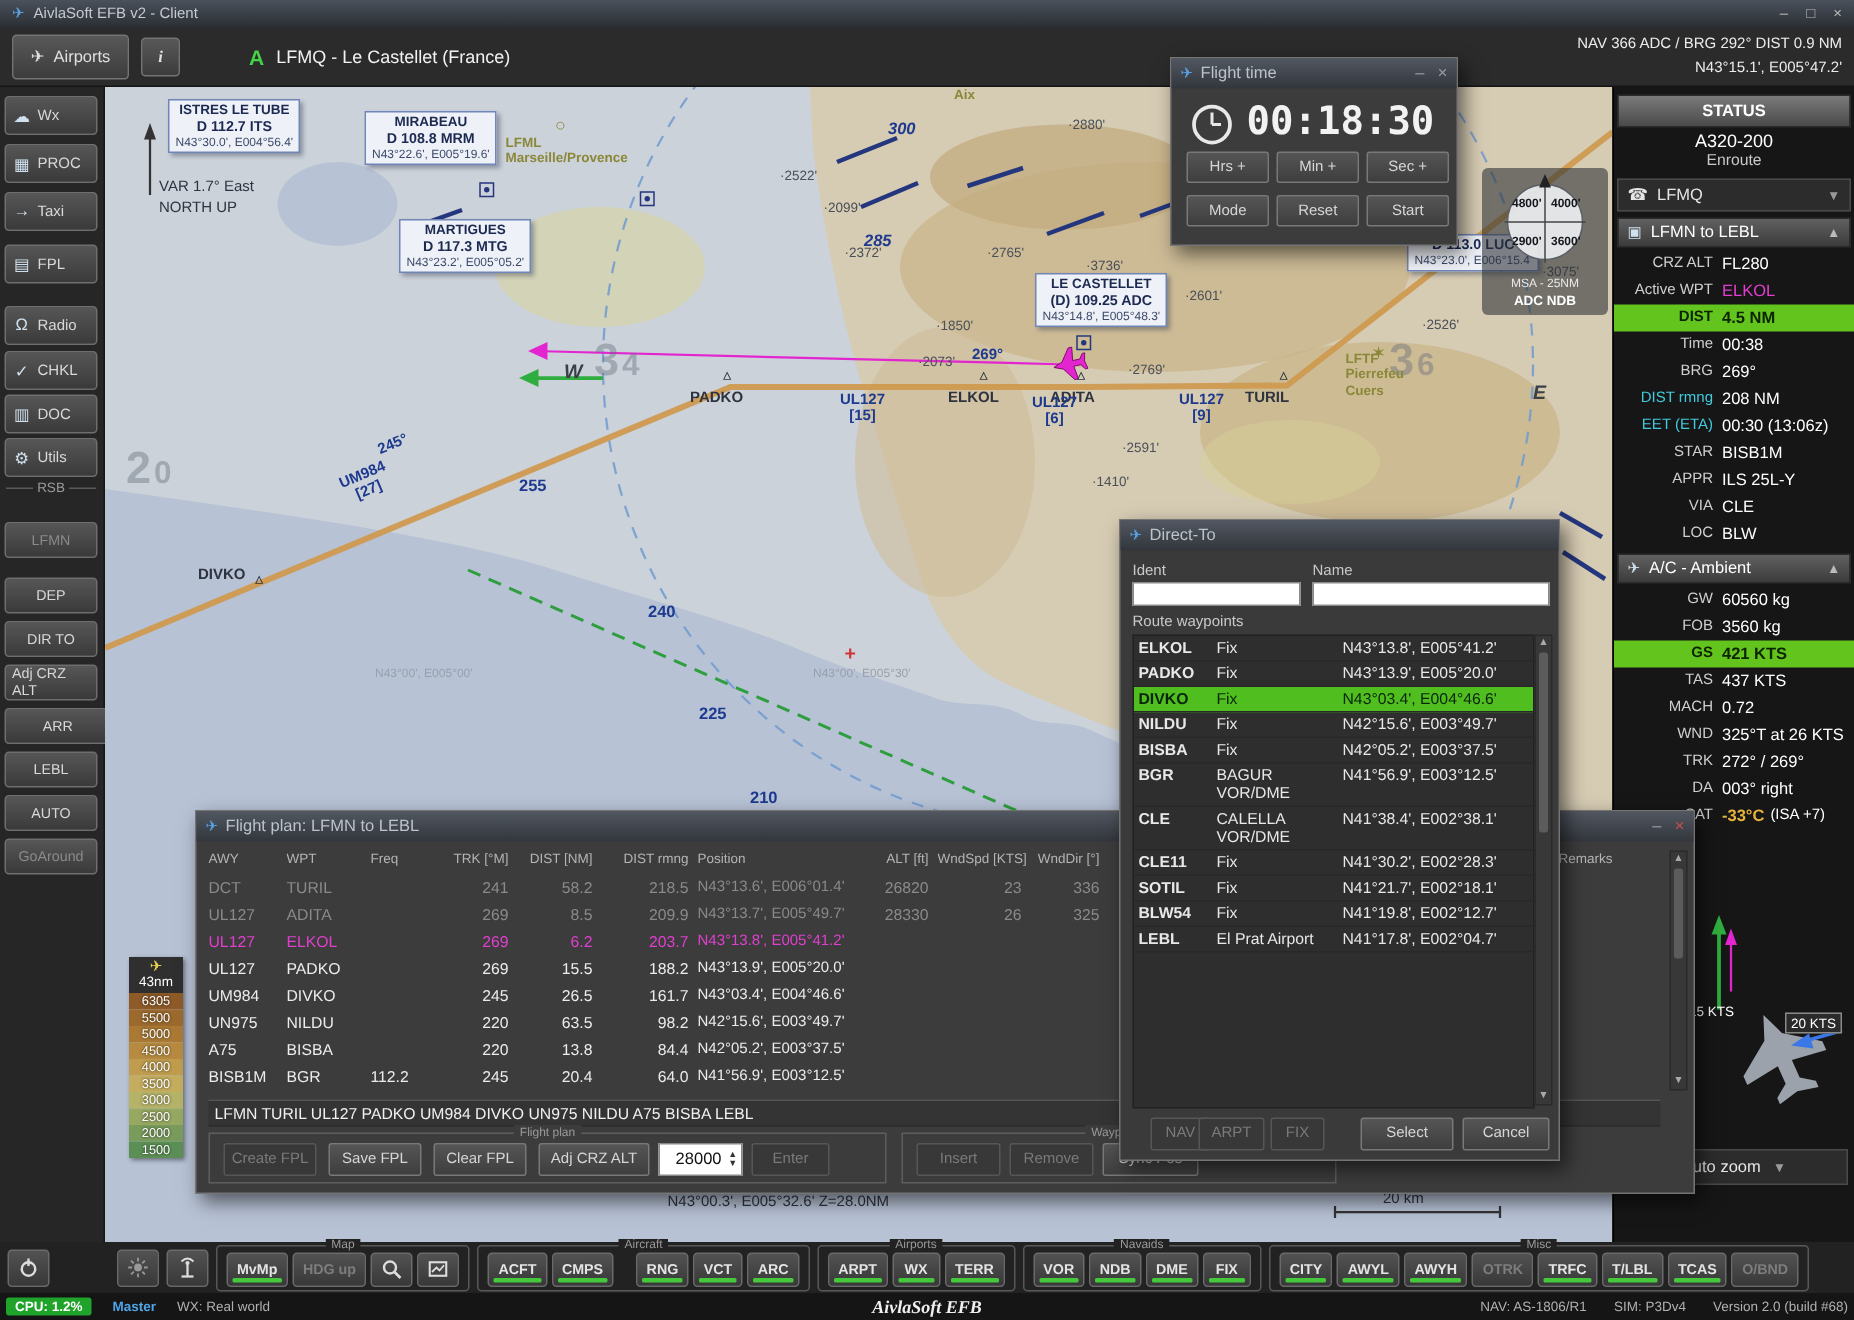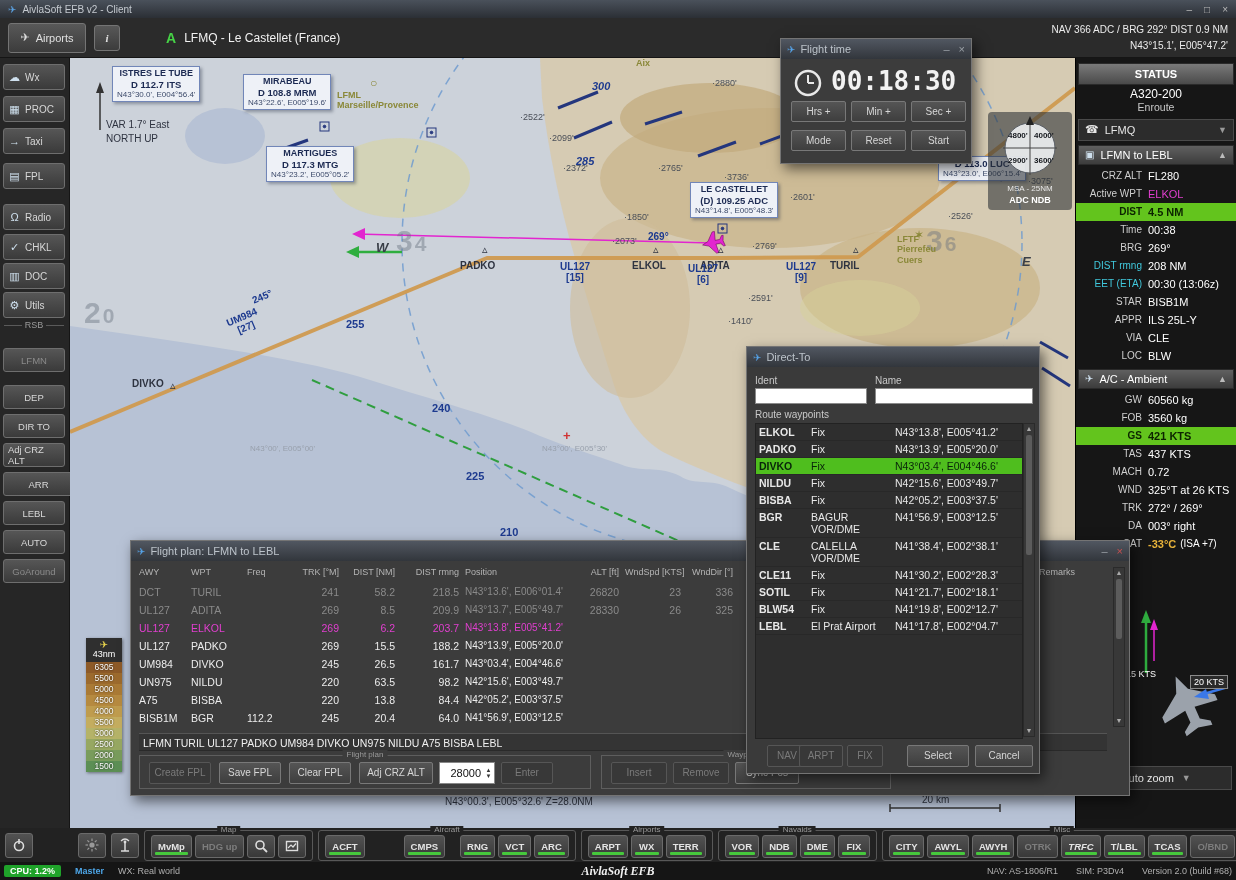--- a/index.html
+++ b/index.html
@@ -897,21 +897,21 @@
       <div class="tbtn" style="height: 23px;">
         <svg width="14" height="14">
           <rect x="1.5" y="2.5" width="11" height="9" fill="none" stroke="#ddd" stroke-width="1.4"></rect>
           <polyline points="3,9 6,6 8,8 11,4.5" fill="none" stroke="#ddd" stroke-width="1.2"></polyline>
         </svg>
       </div>
     </div>
     <div class="tgrp">
       <span class="tgl">Aircraft</span>
       <div class="tbtn active" style="min-width: 32px; height: 23px;">ACFT</div>
-      <div class="tbtn active" style="min-width: 32px; height: 23px; margin-left: 36px;">CMPS</div>
+      <div class="tbtn active" style="min-width: 32px; height: 23px;">CMPS</div>
       <div class="tbtn active" style="min-width: 32px; height: 23px; margin-left: 12px;">RNG</div>
       <div class="tbtn active" style="min-width: 32px; height: 23px;">VCT</div>
       <div class="tbtn active" style="min-width: 32px; height: 23px;">ARC</div>
     </div>
     <div class="tgrp">
       <span class="tgl">Airports</span>
       <div class="tbtn active" style="min-width: 32px; height: 23px;">ARPT</div>
       <div class="tbtn active" style="min-width: 32px; height: 23px;">WX</div>
       <div class="tbtn active" style="min-width: 32px; height: 23px;">TERR</div>
     </div>
@@ -921,21 +921,21 @@
       <div class="tbtn active" style="min-width: 32px; height: 23px;">NDB</div>
       <div class="tbtn active" style="min-width: 32px; height: 23px;">DME</div>
       <div class="tbtn active" style="min-width: 32px; height: 23px;">FIX</div>
     </div>
     <div class="tgrp">
       <span class="tgl">Misc</span>
       <div class="tbtn active" style="min-width: 32px; height: 23px;">CITY</div>
       <div class="tbtn active" style="min-width: 32px; height: 23px;">AWYL</div>
       <div class="tbtn active" style="min-width: 32px; height: 23px;">AWYH</div>
       <div class="tbtn dim" style="min-width: 32px; height: 23px;">OTRK</div>
-      <div class="tbtn active" style="min-width: 32px; height: 23px; font-style: italic;">TRFC</div>
+      <div class="tbtn active" style="min-width: 32px; height: 23px;">TRFC</div>
       <div class="tbtn active" style="min-width: 32px; height: 23px;">T/LBL</div>
       <div class="tbtn active" style="min-width: 32px; height: 23px;">TCAS</div>
       <div class="tbtn dim" style="min-width: 32px; height: 23px;">O/BND</div>
     </div>
   </div>
 
 <div id="statusbar">
   <span id="sb-cpu">CPU: 1.2%</span>
   <span id="sb-master">Master</span>
   <span>WX: Real world</span>

